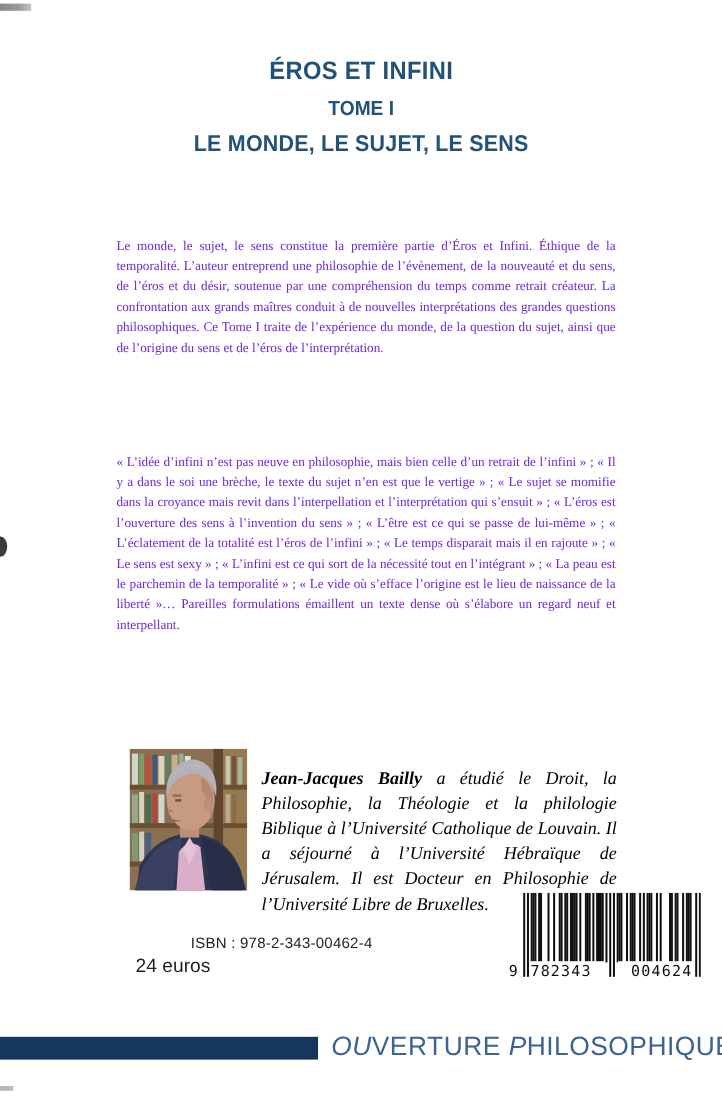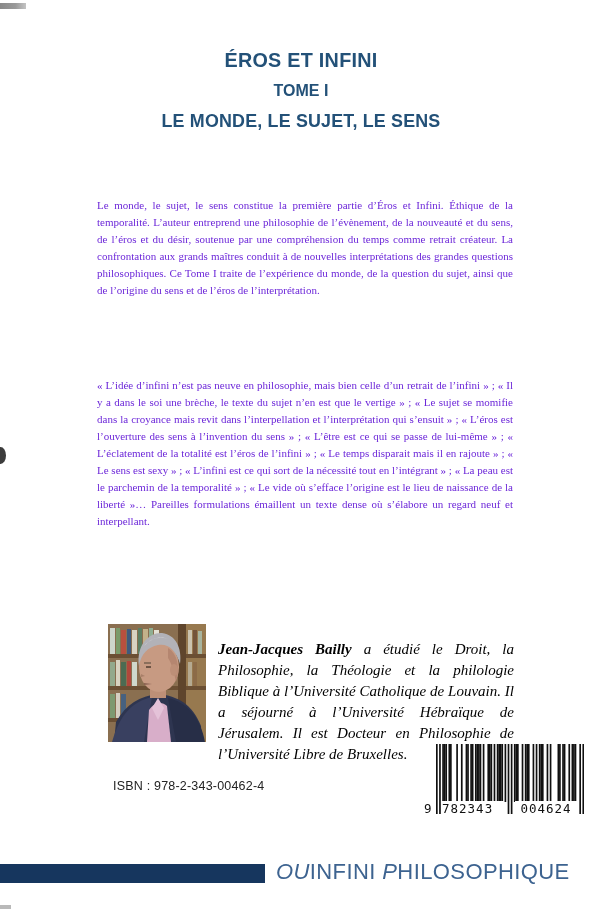--- a/index.html
+++ b/index.html
@@ -29,30 +29,30 @@
   
   .bio{position:absolute;left:108px;top:624px;width:406px;display:flex;}
   .photo{width:98px;height:118px;flex:0 0 98px;margin-right:12px;}
   .bio-text{width:296px;font-style:italic;font-size:15px;line-height:21px;
             text-align:justify;color:#000000;}
   .bio-name{font-weight:bold;}
 
   
   .isbn-block{position:absolute;left:113px;top:779px;color:#232323;
               font-family:"Liberation Sans", sans-serif;}
-  .isbn-line{font-size:12.5px;letter-spacing:0.2px;}
+  .isbn-line{font-size:12.5px;letter-spacing:0.2px;margin-left:46px;}
   .price-line{font-size:16px;margin-top:4px;}
 
   
   .barcode{position:absolute;left:428px;top:744px;width:156px;height:78px;}
   .bc-digit{position:absolute;top:57px;height:16px;font-family:"DejaVu Sans Mono", monospace;
             font-size:12.5px;color:#101010;line-height:16px;}
   .bc-first{left:-4px;width:10px;}
   .bc-g1{left:14px;width:62px;background:#fff;letter-spacing:1px;}
-  .bc-g2{left:87px;width:62px;background:#fff;text-align:center;letter-spacing:1px;}
+  .bc-g2{left:87px;width:62px;background:#fff;text-align:right;letter-spacing:1px;}
 
   
   .banner-bar{position:absolute;left:0;top:864px;width:265px;height:19px;background:#16365e;}
   .banner-text{position:absolute;left:276px;top:859px;height:26px;line-height:26px;
                font-family:"Liberation Sans", sans-serif;font-size:22px;color:#3d6390;
                letter-spacing:0.4px;white-space:nowrap;}
   .banner-text .it{font-style:italic;}
 </style>
 </head>
 <body>
@@ -127,20 +127,21 @@
     <rect x="36" y="38" width="7" height="2" fill="#8b6f5c"></rect>
     <rect x="38" y="42" width="5" height="2" fill="#6d5344"></rect>
     <path d="M33,50 L37,52 L33,53 Z" fill="#a97f69"></path>
     <path d="M36,59 L44,60 L36,61 Z" fill="#8a6250"></path>
   </svg>
   <p class="bio-text"><span class="bio-name">Jean-Jacques Bailly</span><span> a étudié le Droit, la Philosophie, la Théologie et la philologie Biblique à l’Université Catholique de Louvain. Il a séjourné à l’Université Hébraïque de Jérusalem. Il est Docteur en Philosophie de l’Université Libre de Bruxelles.</span></p>
 </div>
 
 <div class="isbn-block">
   <div class="isbn-line">ISBN : 978-2-343-00462-4</div>
+  <div class="price-line">24 euros</div>
 </div>
 
 <div class="barcode">
   <svg id="barcode-bars" width="156" height="72">
       <rect x="8.00" y="0" width="1.68" height="70" fill="#101010"></rect>
       <rect x="11.12" y="0" width="1.68" height="70" fill="#101010"></rect>
       <rect x="14.23" y="0" width="1.68" height="58" fill="#101010"></rect>
       <rect x="15.79" y="0" width="1.68" height="58" fill="#101010"></rect>
       <rect x="17.35" y="0" width="1.68" height="58" fill="#101010"></rect>
       <rect x="20.46" y="0" width="1.68" height="58" fill="#101010"></rect>
@@ -191,13 +192,13 @@
       <rect x="146.65" y="0" width="1.68" height="58" fill="#101010"></rect>
       <rect x="151.33" y="0" width="1.68" height="70" fill="#101010"></rect>
       <rect x="154.44" y="0" width="1.68" height="70" fill="#101010"></rect>
     </svg>
   <div class="bc-digit bc-first">9</div>
   <div class="bc-digit bc-g1">782343</div>
   <div class="bc-digit bc-g2">004624</div>
 </div>
 
 <div class="banner-bar"></div>
-<div class="banner-text"><span class="it">OU</span><span>INFINI</span>&nbsp;<span class="it">P</span><span>HILOSOPHIQUE</span></div>
+<div class="banner-text"><span class="it">OU</span><span>VERTURE</span>&nbsp;<span class="it">P</span><span>HILOSOPHIQUE</span></div>
 
 </body></html>

